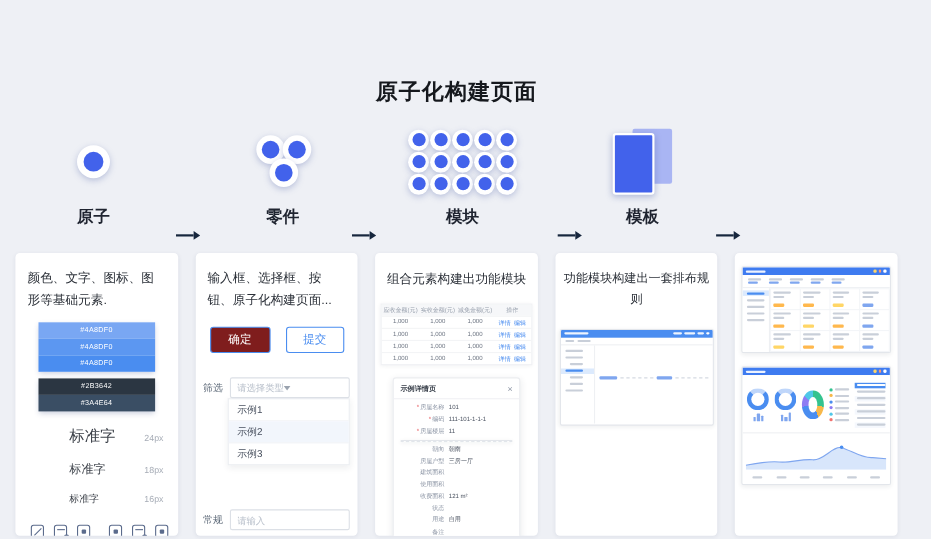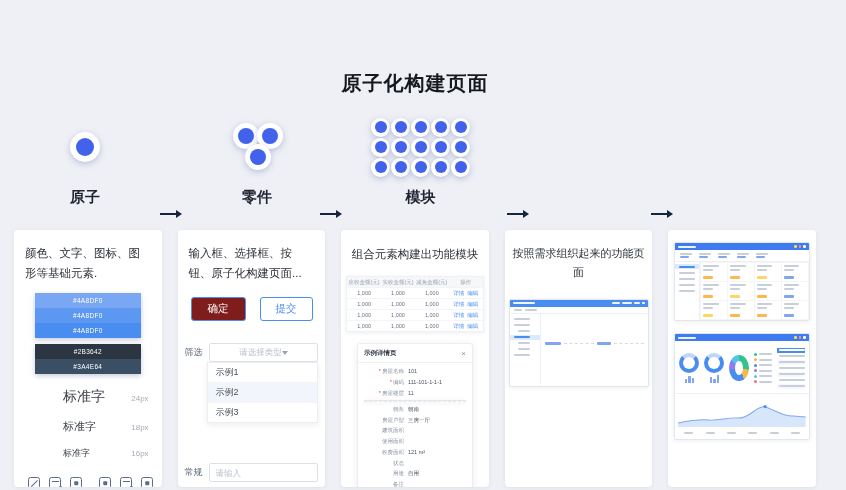--- a/index.html
+++ b/index.html
@@ -84,21 +84,21 @@
 
   
   .btn-row{display:flex;gap:14px;padding:14px 0 0 13px;}
   .btn{font-size:10.5px;border-radius:3px;cursor:pointer;font-family:inherit;}
   .btn-primary{background:#7f1d1d;color:#fff;border:1px solid #4A8DF0;padding:4px 16px;}
   .btn-ghost{background:#fff;color:#4A8DF0;border:1px solid #4A8DF0;padding:4px 15px;}
   .form-row{display:flex;align-items:center;gap:6px;padding:0 7px;}
   .form-label{font-size:9px;color:#5F6B7A;white-space:nowrap;}
   .sel-row{margin-top:22px;}
   .sel{flex:1;height:19px;border:1px solid #DCE0E6;border-radius:2px;display:flex;align-items:center;
-    justify-content:center;padding:0 6px;background:#fff;box-sizing:border-box;}
+    justify-content:flex-start;padding:0 6px;background:#fff;box-sizing:border-box;}
   .sel-ph{font-size:8.5px;color:#B9C0CB;}
   .caret{width:0;height:0;border-left:3.5px solid transparent;border-right:3.5px solid transparent;
     border-top:4px solid #9AA3AF;}
   .dropdown{margin:0 7px 0 29px;background:#fff;border:1px solid #ECEEF2;
     box-shadow:0 2px 6px rgba(31,41,55,.08);}
   .opt{height:19px;line-height:19px;padding-left:8px;font-size:9px;color:#4A5260;border-bottom:1px solid #F3F4F7;}
   .opt:last-child{border-bottom:none;}
   .opt.active{background:#F2F6FC;}
   .inp-row{margin-top:40px;}
   .inp{flex:1;height:19px;border:1px solid #DCE0E6;border-radius:2px;padding:0 6px;font-size:8.5px;
@@ -287,20 +287,29 @@
         </span>
       </div>
       <div class="stage-label">模块</div>
     </div>
 
     <div class="arrow" style="left:507px;">
       <span class="shaft"></span>
         <span class="head"></span>
     </div>
 
+    <div class="stage" style="left:557px;width:54px;">
+      <div class="icon-area">
+        <span class="stack-rects">
+            <span class="back"></span>
+            <span class="front"></span>
+          </span>
+      </div>
+      <div class="stage-label">模板</div>
+    </div>
 
     <div class="arrow" style="left:651px;">
       <span class="shaft"></span>
         <span class="head"></span>
     </div>
 
   </div>
 
   <div class="cards">
 
@@ -465,21 +474,21 @@
         </div>
         <div class="fr">
           <span class="fl"><span>备注</span></span>
           <span class="fv"></span>
         </div>
 
       </div>
     </section>
 
     <section class="card">
-      <p class="card-desc center" style="font-size:11px;">按照需求组织起来的功能页面</p>
+      <p class="card-desc center" style="font-size:11px;">功能模块构建出一套排布规则</p>
       <div class="mini-win">
         <div class="mw-titlebar">
           <span class="wbar" style="width:22px;"></span>
           <span class="cluster">
             <span class="wbar" style="width:8px;"></span>
               <span class="wbar" style="width:10px;"></span>
             <span class="wbar" style="width:6px;"></span>
               <span class="dot dot-w"></span>
           </span>
         </div>

